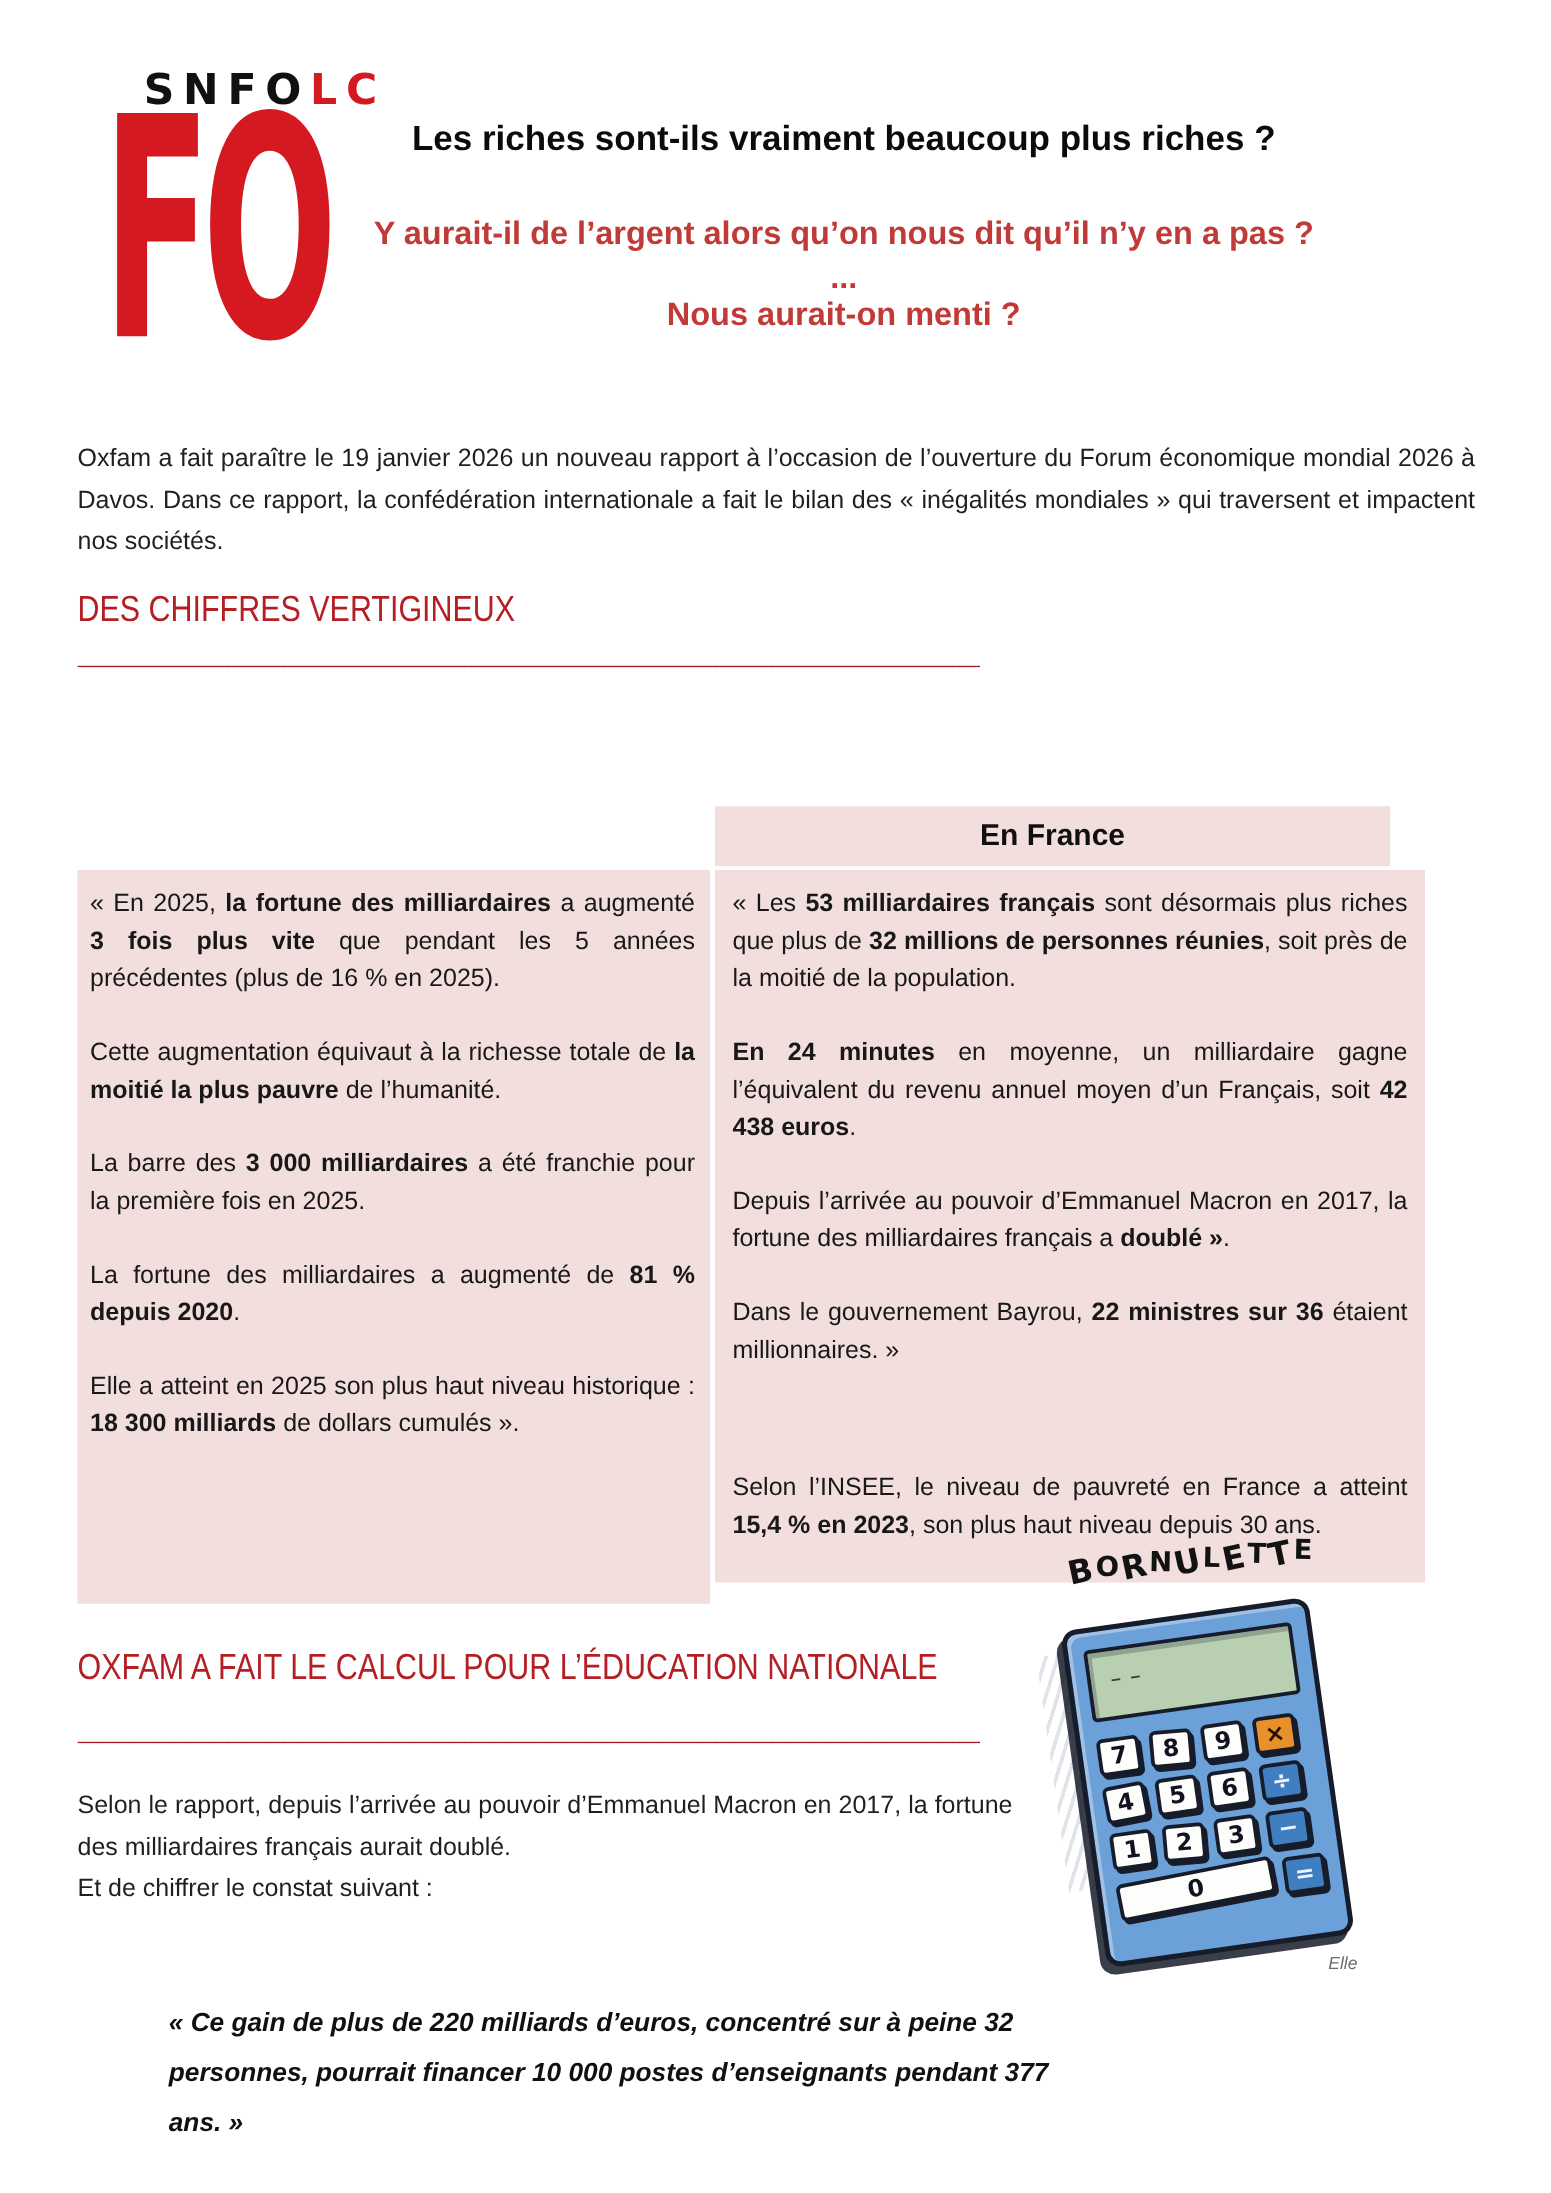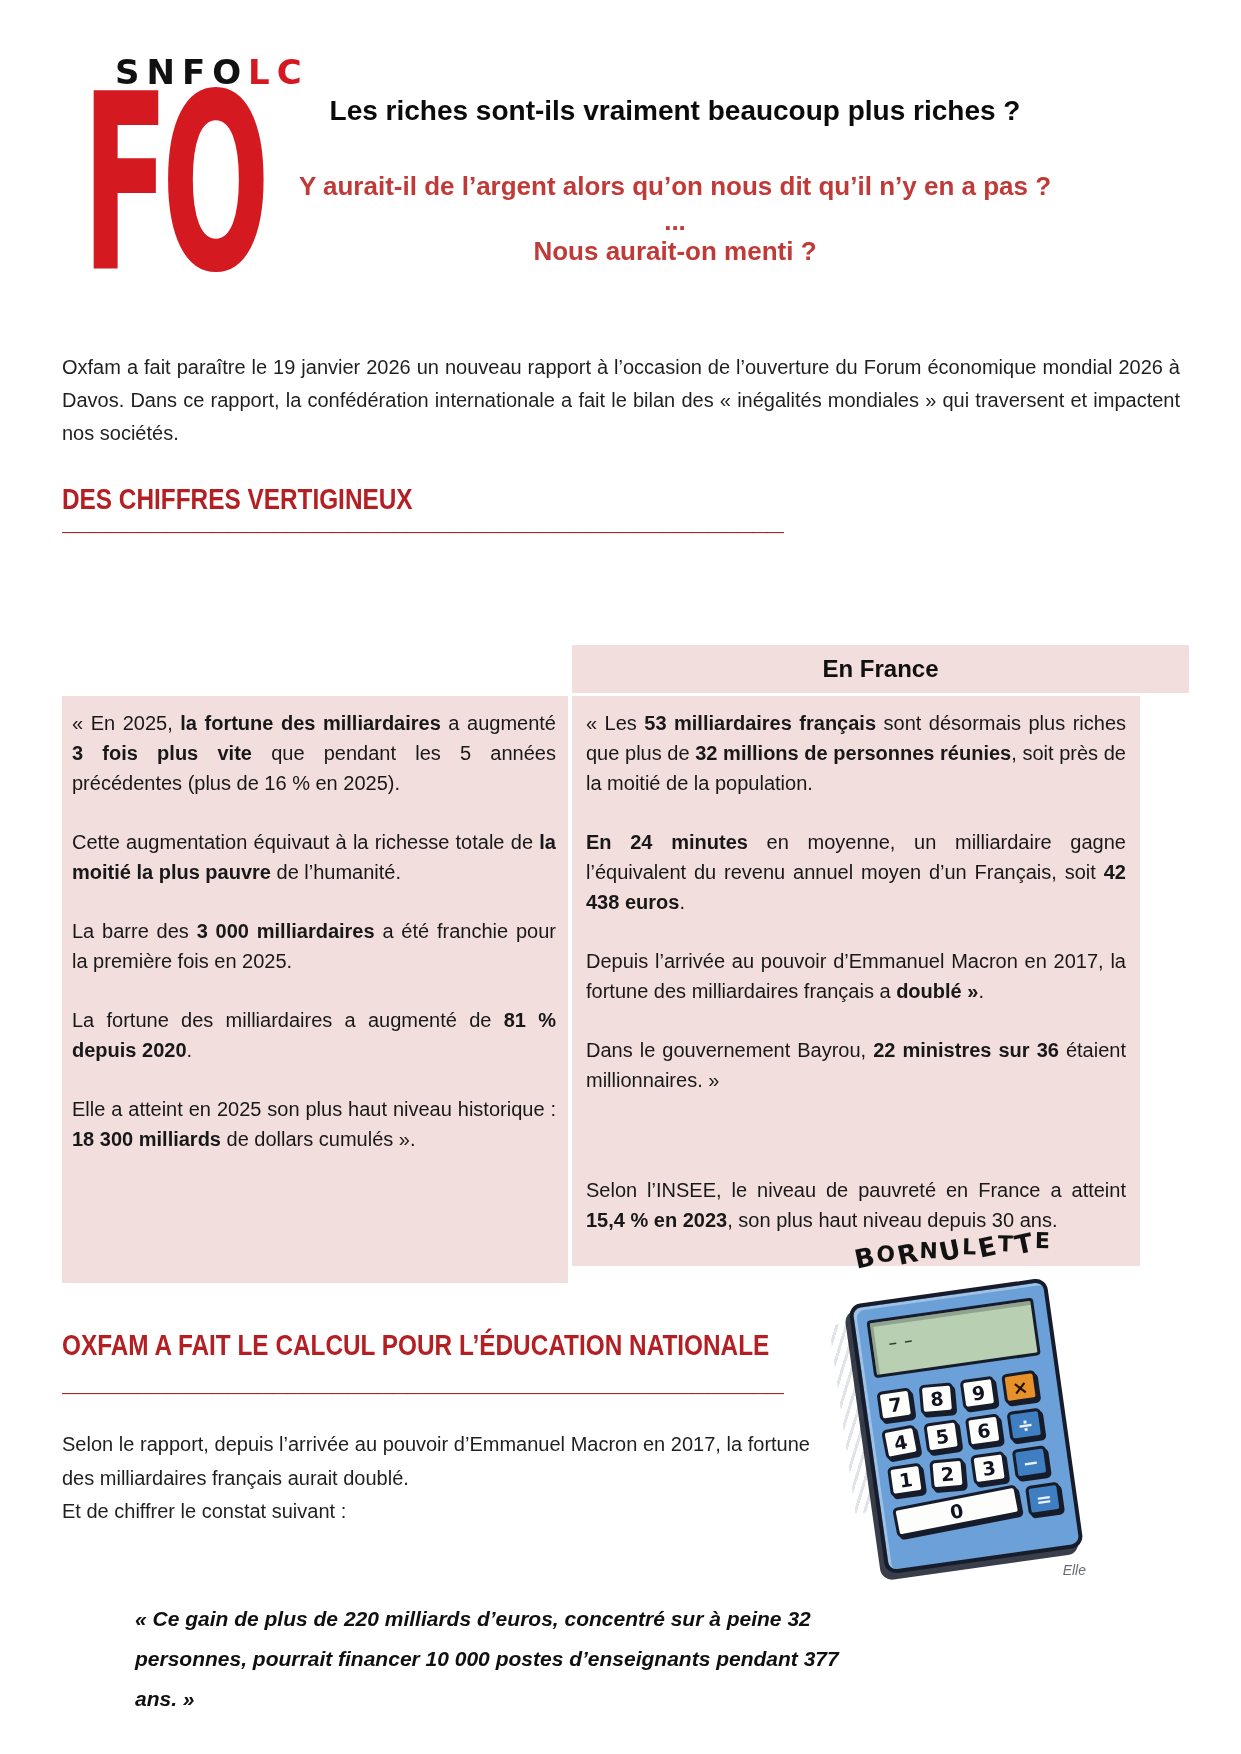--- a/index.html
+++ b/index.html
@@ -32,36 +32,36 @@
   .headline{position:absolute;left:250px;top:95px;width:850px;text-align:center;}
   .headline .title{font-size:28px;font-weight:bold;color:#0b0b0b;margin:0 0 44px 0;}
   .headline .sub{font-size:26px;font-weight:bold;color:var(--subtitle-red);margin:0;}
   .headline .dots{font-size:26px;font-weight:bold;color:var(--subtitle-red);margin:6px 0 2px 0;line-height:1;}
 
   
   .intro{position:absolute;left:62px;top:331px;width:1118px;font-size:20px;line-height:1.65;
          text-align:justify;color:#1f1f1f;}
 
   
-  .sec-heading{position:absolute;left:62px;font-size:29px;font-weight:bold;color:var(--accent-red);
-               white-space:nowrap;margin-top:11px;}
+  .sec-heading{position:absolute;left:62px;font-size:29px;font-weight:normal;color:var(--accent-red);
+               white-space:nowrap;}
   .sec-heading>span{display:inline-block;transform:scaleX(0.84);transform-origin:left center;}
   .rule{position:absolute;left:62px;max-width:722px;overflow:hidden;white-space:nowrap;
         font-weight:bold;font-size:27px;line-height:1.2;color:var(--rule-red);height:36px;}
   #sec1-heading{top:472px;}
   #rule1{top:505px;}
   #sec2-heading{top:1318px;}
   #rule2{top:1366px;}
 
   
   .table{position:absolute;left:62px;top:645px;width:1078px;height:638px;}
   .cell{position:absolute;background:var(--table-pink);box-sizing:border-box;}
   .th{display:flex;align-items:center;justify-content:center;font-size:24px;font-weight:bold;color:#101010;}
   #th-world{left:0;top:0;width:506px;height:48px;}
-  #th-france{left:510px;top:0;width:617px;height:48px;}
+  #th-france{left:510px;top:0;width:540px;height:48px;}
   #cell-world{left:0;top:51px;width:506px;height:587px;padding:12px 12px 12px 10px;}
   #cell-france{left:510px;top:51px;width:568px;height:484px;padding:12px 14px 10px 14px;}
   #cell-insee{left:510px;top:521px;width:568px;height:100px;padding:9px 14px 6px 14px;}
   .cell p{margin:0 0 29px 0;font-size:20px;line-height:1.5;text-align:justify;color:#181818;}
   .cell p:last-child{margin-bottom:0;}
   .cell b{font-weight:bold;}
 
   
   .body2{position:absolute;left:62px;top:1428px;width:748px;}
   .body2 p{margin:0;font-size:20px;line-height:1.68;color:#1f1f1f;}

